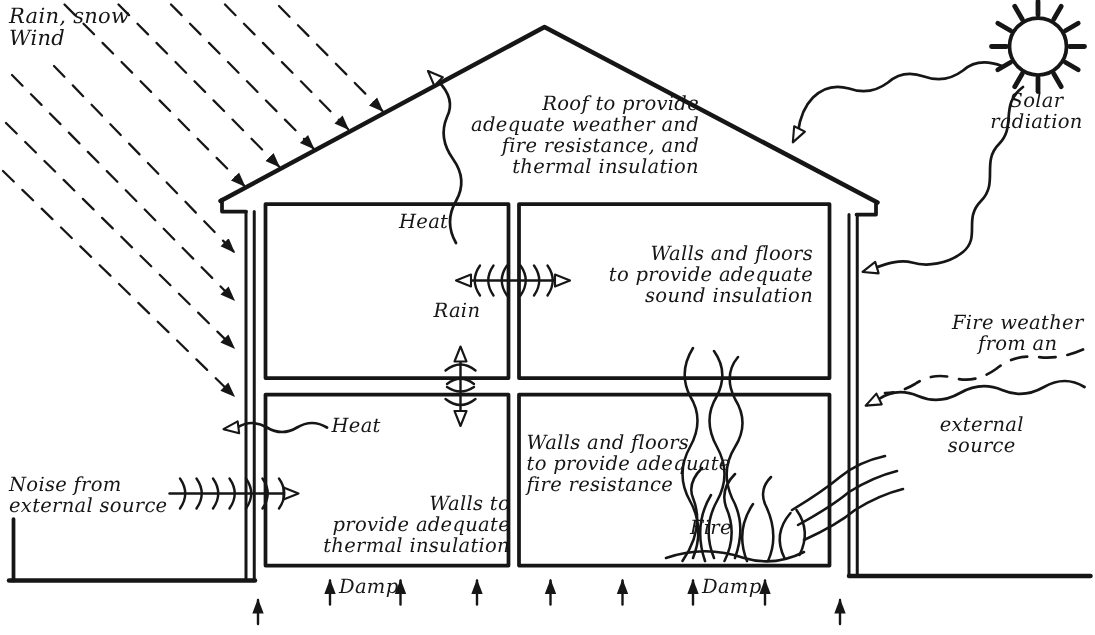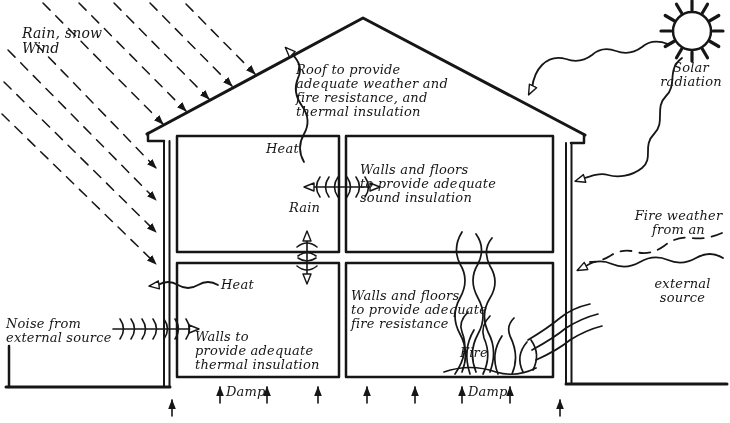--- a/index.html
+++ b/index.html
@@ -10,21 +10,21 @@
   #linework{position:absolute;left:0;top:0;}
   .lbl{
     position:absolute;
     font-style:italic;
     font-size:13px;
     line-height:1.07;
     color:#161616;
     white-space:pre-line;
     letter-spacing:0.2px;
   }
-  .c{text-align:left;}
+  .c{text-align:right;}
   .r{text-align:center;}
 </style>
 </head>
 <body>
 
 <div id="stage">
 
   <svg id="linework" width="730" height="423" viewBox="0 0 730 423" fill="none" stroke="#161616" stroke-linecap="round" stroke-linejoin="round">
     <defs>
       <marker id="af" markerWidth="12" markerHeight="10" refX="9" refY="5" orient="auto" markerUnits="userSpaceOnUse">
@@ -139,21 +139,21 @@
       <line x1="318" y1="403" x2="318" y2="387" marker-end="url(#af)"></line>
       <line x1="367" y1="403" x2="367" y2="387" marker-end="url(#af)"></line>
       <line x1="415" y1="403" x2="415" y2="387" marker-end="url(#af)"></line>
       <line x1="462" y1="403" x2="462" y2="387" marker-end="url(#af)"></line>
       <line x1="510" y1="403" x2="510" y2="387" marker-end="url(#af)"></line>
       <line x1="172" y1="416" x2="172" y2="400" marker-end="url(#af)"></line>
       <line x1="560" y1="416" x2="560" y2="400" marker-end="url(#af)"></line>
     </g>
   </svg>
 
-  <div class="lbl" style="left:22px;top:4px;font-size:14px;margin-top:22px;">Rain, snow
+  <div class="lbl" style="left:6px;top:4px;font-size:14px;">Rain, snow
 Wind</div>
   <div class="lbl c" style="left:296px;top:63px;width:170px;">Roof to provide
 adequate weather and
 fire resistance, and
 thermal insulation</div>
   <div class="lbl r" style="left:655px;top:61px;width:72px;">Solar
 radiation</div>
   <div class="lbl" style="left:266px;top:142px;">Heat</div>
   <div class="lbl" style="left:289px;top:201px;">Rain</div>
   <div class="lbl c" style="left:360px;top:163px;width:182px;">Walls and floors
@@ -164,18 +164,18 @@
   <div class="lbl" style="left:221px;top:278px;">Heat</div>
   <div class="lbl c" style="left:195px;top:330px;width:145px;">Walls to
 provide adequate
 thermal insulation</div>
   <div class="lbl" style="left:351px;top:289px;width:165px;">Walls and floors
 to provide adequate
 fire resistance</div>
   <div class="lbl" style="left:437px;top:346px;margin-left:23px;">Fire</div>
   <div class="lbl r" style="left:630px;top:209px;width:97px;">Fire weather
 from an</div>
-  <div class="lbl r" style="left:634px;top:277px;width:97px;font-style:italic;">external
+  <div class="lbl r" style="left:606px;top:277px;width:97px;font-style:italic;">external
 source</div>
   <div class="lbl" style="left:226px;top:385px;">Damp</div>
   <div class="lbl" style="left:468px;top:385px;">Damp</div>
 
 </div>
 
 </body></html>

